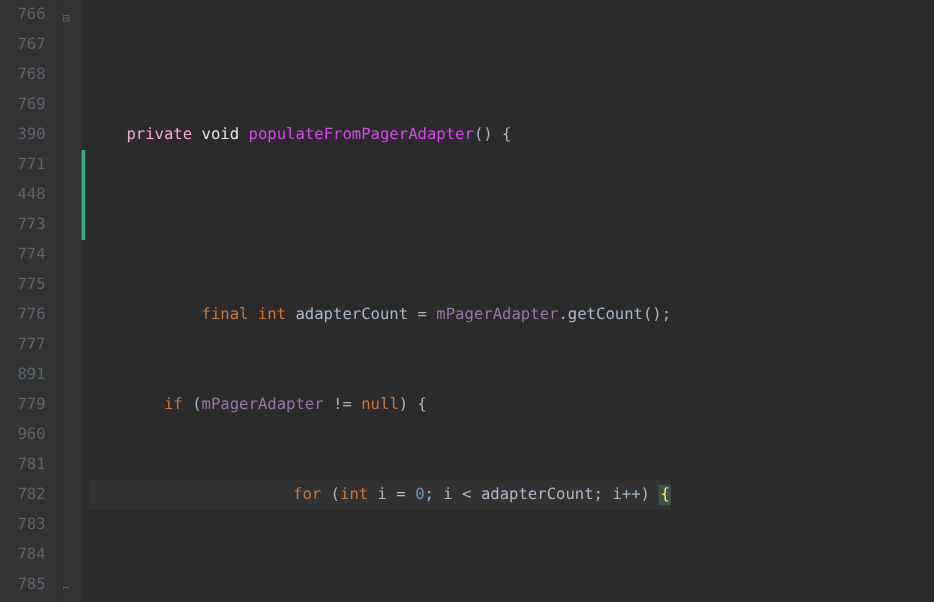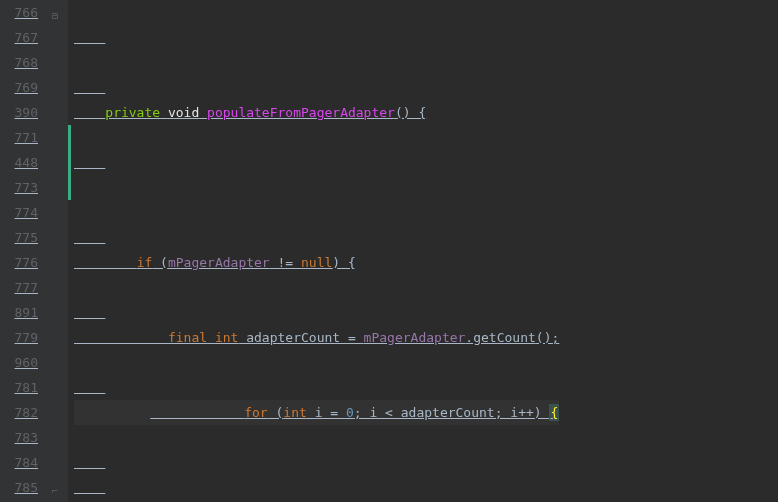--- a/index.html
+++ b/index.html
@@ -9,21 +9,20 @@
     font-size: 13px;
     line-height: 25px;
     color: #a9b7c6;
     overflow: hidden;
     width: 778px;
     height: 502px;
   }
   .editor {
     display: flex;
     height: 100%;
-    text-decoration: underline;
   }
   .gutter {
     background: #313335;
     color: #606366;
     text-align: right;
     padding: 0 10px 0 8px;
     user-select: none;
     width: 48px;
     flex-shrink: 0;
   }
@@ -48,21 +47,21 @@
     height: 25px;
     position: relative;
   }
   .hl-change {
     position: absolute;
     left: 0;
     width: 3px;
     background: #3aaf85;
     height: 25px;
   }
-  .kw-priv { color: #84cc16; text-align: right; }
+  .kw-priv { color: #f9a8d4; text-align: right; }
   .kw-void { color: #e5e5e5; }
   .kw-ctrl { color: #cc7832; }
   .kw-type { color: #cc7832; }
   .kw-null { color: #cc7832; }
   .method-decl { color: #d946ef; }
   .field { color: #9876aa; }
   .num { color: #6897bb; }
   .brace-hl {
     background: #3b514d;
     border: 1px solid #3b514d;
@@ -103,22 +102,22 @@
   <div class="fold-col">
     <span class="fold-mark" style="top:3px">⊟</span>
     <span class="fold-mark" style="top:478px">⌐</span>
   </div>
 
   <div class="code">
     <div class="hl-change" style="top:125px;height:75px"></div>
 
     <div class="code-line">    <span class="kw-priv">private</span> <span class="kw-void">void</span> <span class="method-decl">populateFromPagerAdapter</span><span>() {</span></div>
     <div class="code-line"></div>
+    <div class="code-line">            <span class="kw-ctrl">final</span> <span class="kw-type">int</span><span> adapterCount = </span><span class="field">mPagerAdapter</span><span>.</span><span>getCount</span><span>();</span></div>
     <div class="code-line">        <span class="kw-ctrl">if</span><span> (</span><span class="field">mPagerAdapter</span><span> != </span><span class="kw-null">null</span><span>) {</span></div>
-    <div class="code-line">            <span class="kw-ctrl">final</span> <span class="kw-type">int</span><span> adapterCount = </span><span class="field">mPagerAdapter</span><span>.</span><span>getCount</span><span>();</span></div>
     <div class="code-line caret-line">            <span class="kw-ctrl">for</span><span> (</span><span class="kw-type">int</span><span> i = </span><span class="num">0</span><span>; i &lt; adapterCount; i++) </span><span class="brace-hl">{</span></div>
     
     
     
     
     
     
     
     
     

